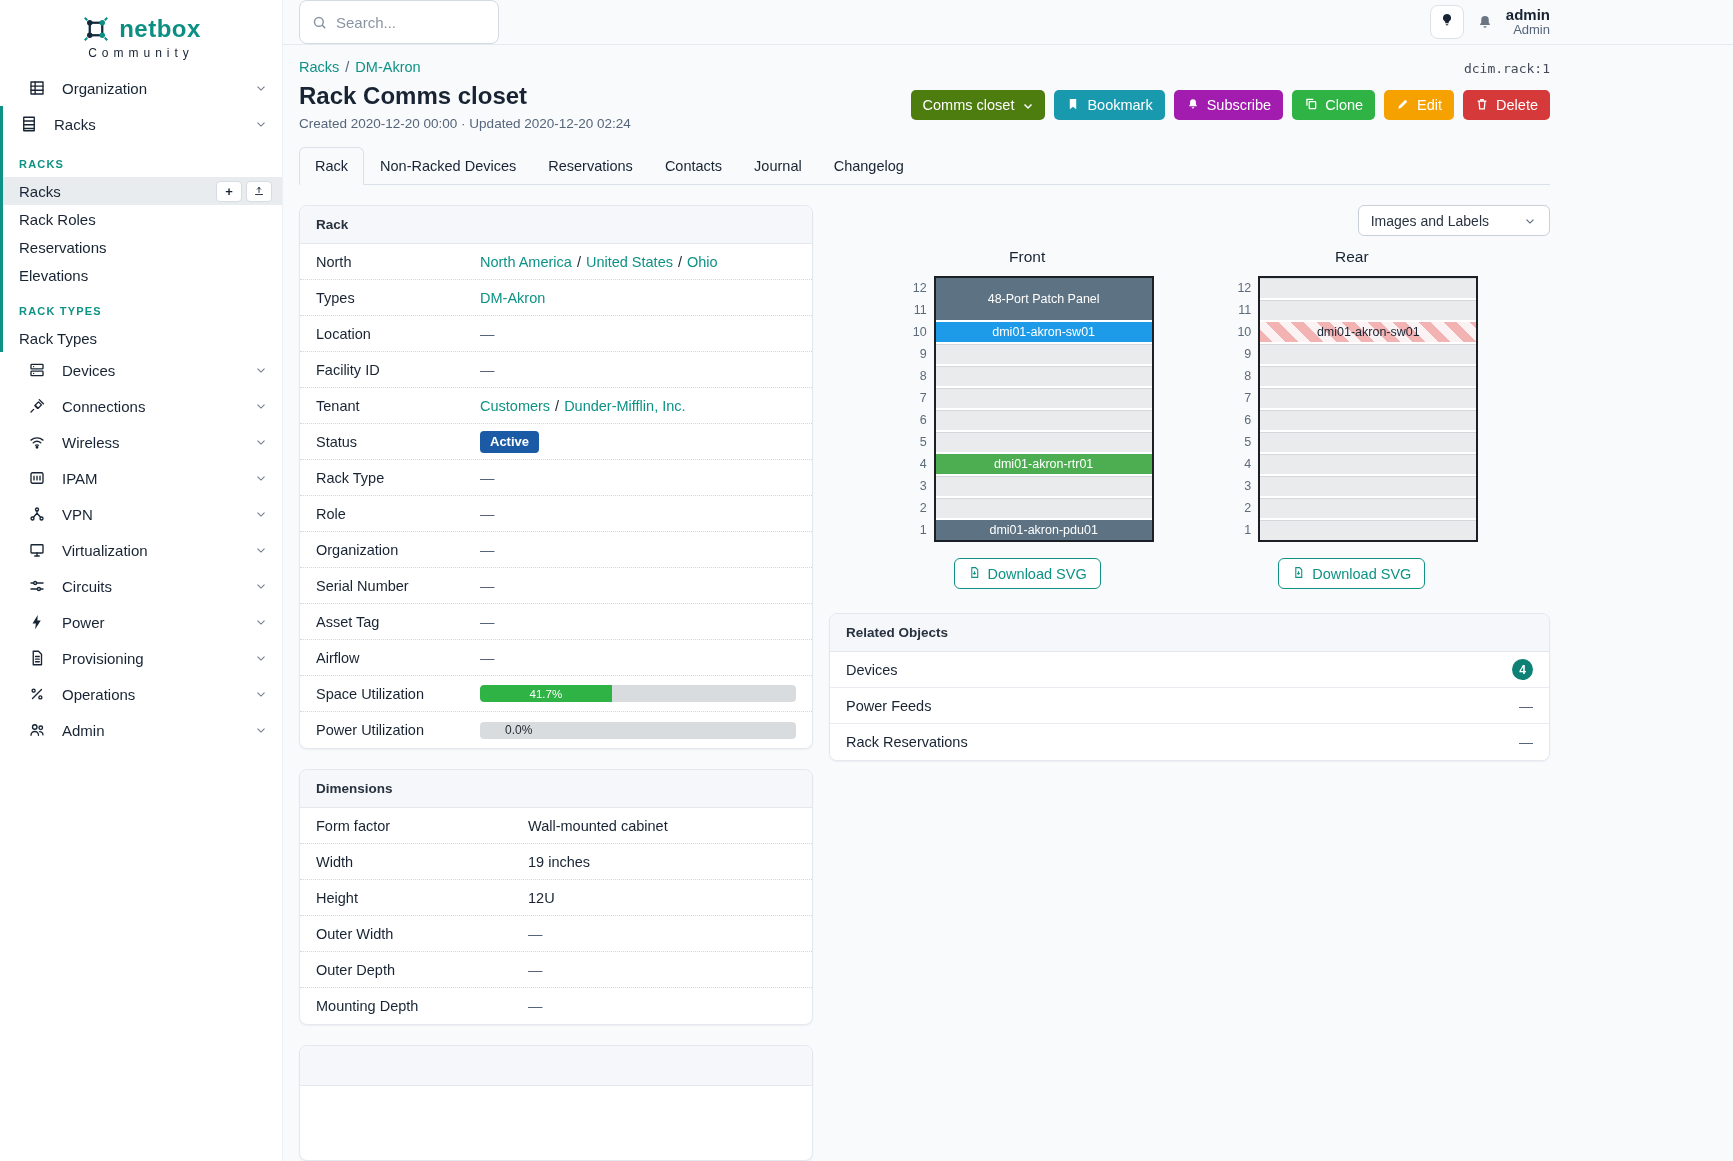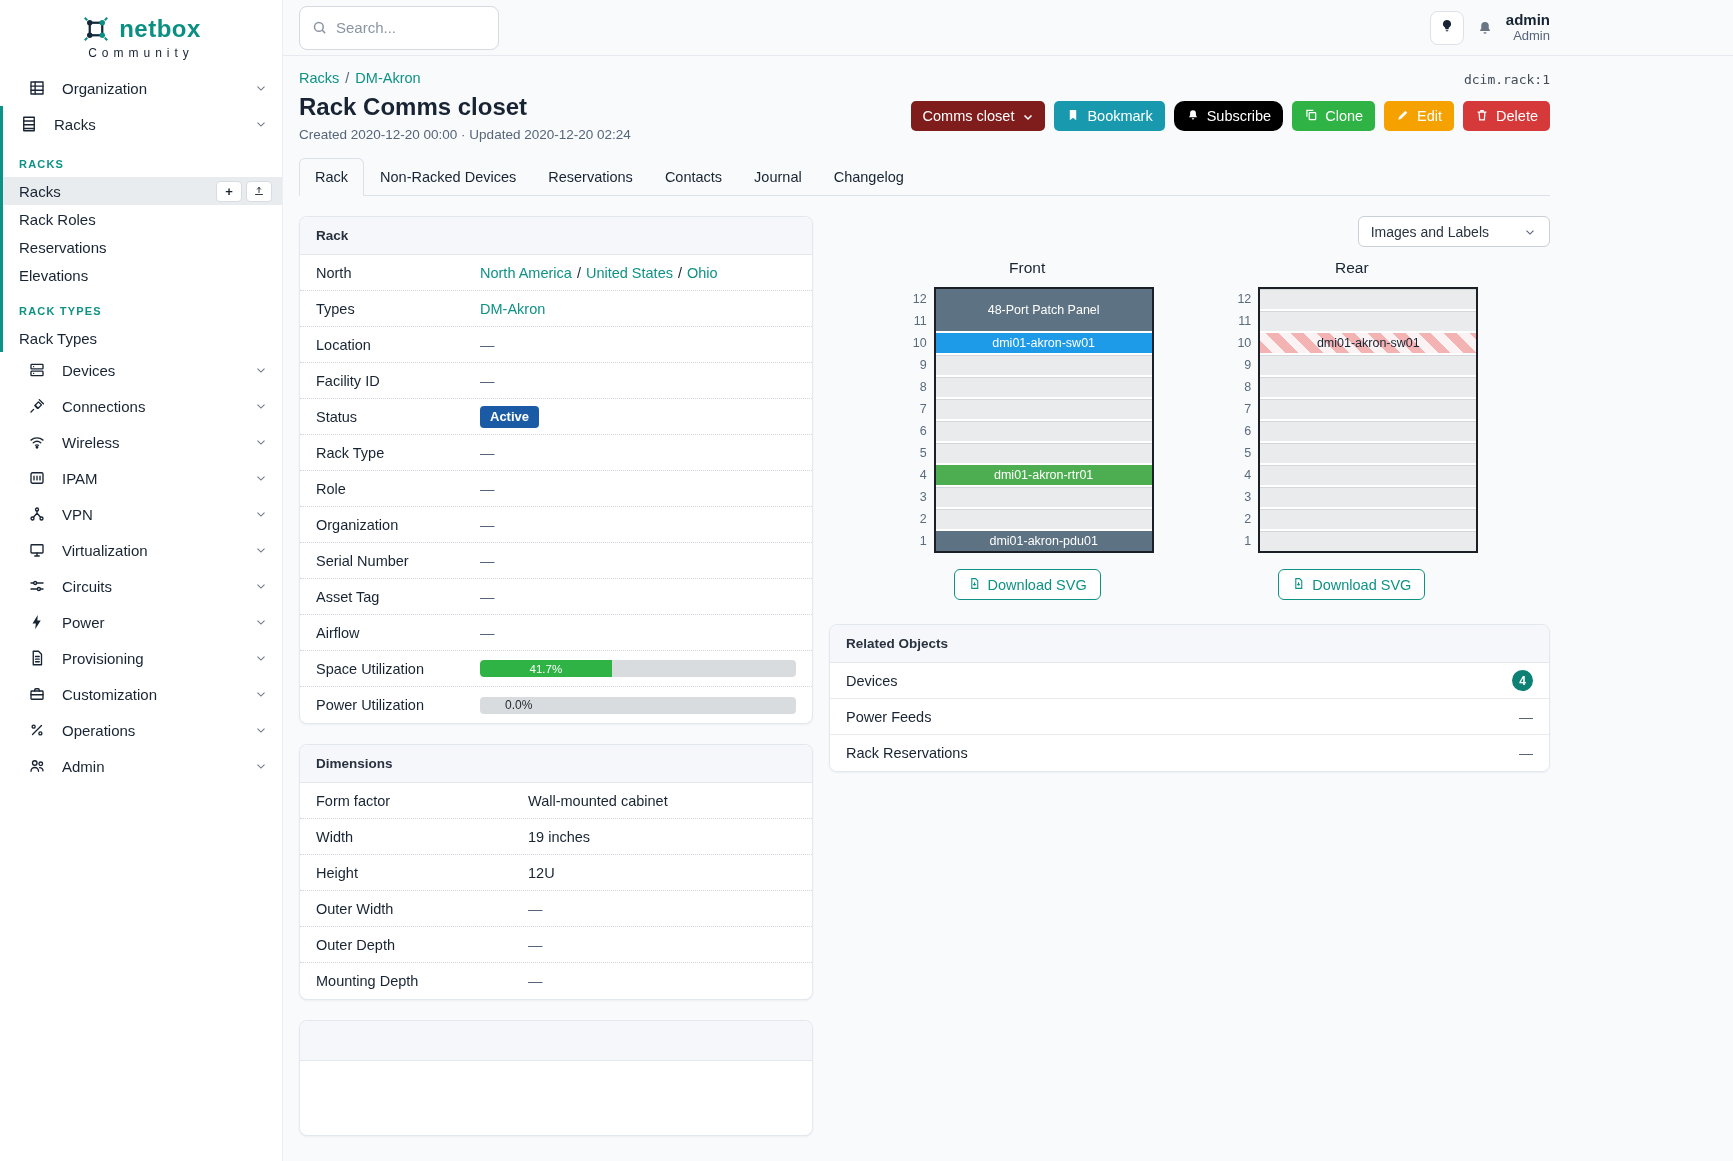--- a/index.html
+++ b/index.html
@@ -314,34 +314,20 @@
         <span>Provisioning</span>
         <span class="chev">
           <svg viewBox="0 0 24 24" fill="none" stroke="currentColor" stroke-width="1.8">
             <polyline points="6 9.5 12 15.5 18 9.5"></polyline>
           </svg>
         </span>
       </div>
       <div class="nav-group">
         <span class="icon">
           <svg viewBox="0 0 24 24" fill="none" stroke="currentColor" stroke-width="1.8" stroke-linecap="round" stroke-linejoin="round">
-            <rect x="4" y="8" width="16" height="11" rx="1"></rect>
-            <path d="M9 8V6.5A1.5 1.5 0 0 1 10.5 5h3A1.5 1.5 0 0 1 15 6.5V8M4 13h16"></path>
-          </svg>
-        </span>
-        <span>Customization</span>
-        <span class="chev">
-          <svg viewBox="0 0 24 24" fill="none" stroke="currentColor" stroke-width="1.8">
-            <polyline points="6 9.5 12 15.5 18 9.5"></polyline>
-          </svg>
-        </span>
-      </div>
-      <div class="nav-group">
-        <span class="icon">
-          <svg viewBox="0 0 24 24" fill="none" stroke="currentColor" stroke-width="1.8" stroke-linecap="round" stroke-linejoin="round">
             <path d="M6 18L18 6"></path>
             <circle cx="7.5" cy="7.5" r="2"></circle>
             <circle cx="16.5" cy="16.5" r="2"></circle>
           </svg>
         </span>
         <span>Operations</span>
         <span class="chev">
           <svg viewBox="0 0 24 24" fill="none" stroke="currentColor" stroke-width="1.8">
             <polyline points="6 9.5 12 15.5 18 9.5"></polyline>
           </svg>
@@ -407,33 +393,33 @@
         <div class="hdr-left">
           <div class="breadcrumb">
             <a href="#">Racks</a><span class="sep">/</span><a href="#">DM-Akron</a>
           </div>
           <div class="page-title">Rack Comms closet</div>
           <div class="page-meta">Created 2020-12-20 00:00 · Updated 2020-12-20 02:24</div>
         </div>
         <div class="hdr-right">
           <div class="object-id">dcim.rack:1</div>
           <div class="btn-row">
-            <button class="btn" style="background:#7f1d1d;">
+            <button class="btn" style="background:#4d7c0f;">
               <span>Comms closet</span>
               <span class="chev-s"><svg viewBox="0 0 24 24" fill="none" stroke="currentColor" stroke-width="2.6">
                     <polyline points="6 9.5 12 15.5 18 9.5"></polyline>
                   </svg></span>
             </button>
             <button class="btn" style="background:#1899ae;">
               <span><svg viewBox="0 0 24 24" width="13" height="13" fill="currentColor">
                     <path d="M6.5 3.5h11V21l-5.5-4.3L6.5 21z"></path>
                   </svg></span>
               <span>Bookmark</span>
             </button>
-            <button class="btn" style="background:#000000;border-radius:10px;">
+            <button class="btn" style="background:#a21caf;">
               <span><svg viewBox="0 0 24 24" width="13" height="13" fill="currentColor">
                     <path d="M12 4a5 5 0 0 0-5 5v3.5L5.5 15v1h13v-1L17 12.5V9a5 5 0 0 0-5-5z"></path>
                     <path d="M10 17.5a2 2 0 0 0 4 0h-4z"></path>
                   </svg></span>
               <span>Subscribe</span>
             </button>
             <button class="btn" style="background:#2eb344;">
               <span><svg viewBox="0 0 24 24" width="13" height="13" fill="none" stroke="currentColor" stroke-width="2.2">
                     <rect x="9" y="8" width="11" height="12" rx="1"></rect>
                     <path d="M5 15V4h11"></path>
@@ -479,20 +465,24 @@
                   <div class="kv-label">Types</div>
                   <div class="kv-value"><a href="#">DM-Akron</a></div>
                 </div>
                 <div class="kv-row">
                   <div class="kv-label">Location</div>
                   <div class="kv-value"><span class="dash">—</span></div>
                 </div>
                 <div class="kv-row">
                   <div class="kv-label">Facility ID</div>
                   <div class="kv-value"><span class="dash">—</span></div>
+                </div>
+                <div class="kv-row">
+                  <div class="kv-label">Tenant</div>
+                  <div class="kv-value"><a href="#">Customers</a><span class="sep">/</span><a href="#">Dunder-Mifflin, Inc.</a></div>
                 </div>
                 <div class="kv-row">
                   <div class="kv-label">Status</div>
                   <div class="kv-value"><span class="badge-status">Active</span></div>
                 </div>
                 <div class="kv-row">
                   <div class="kv-label">Rack Type</div>
                   <div class="kv-value"><span class="dash">—</span></div>
                 </div>
                 <div class="kv-row">

